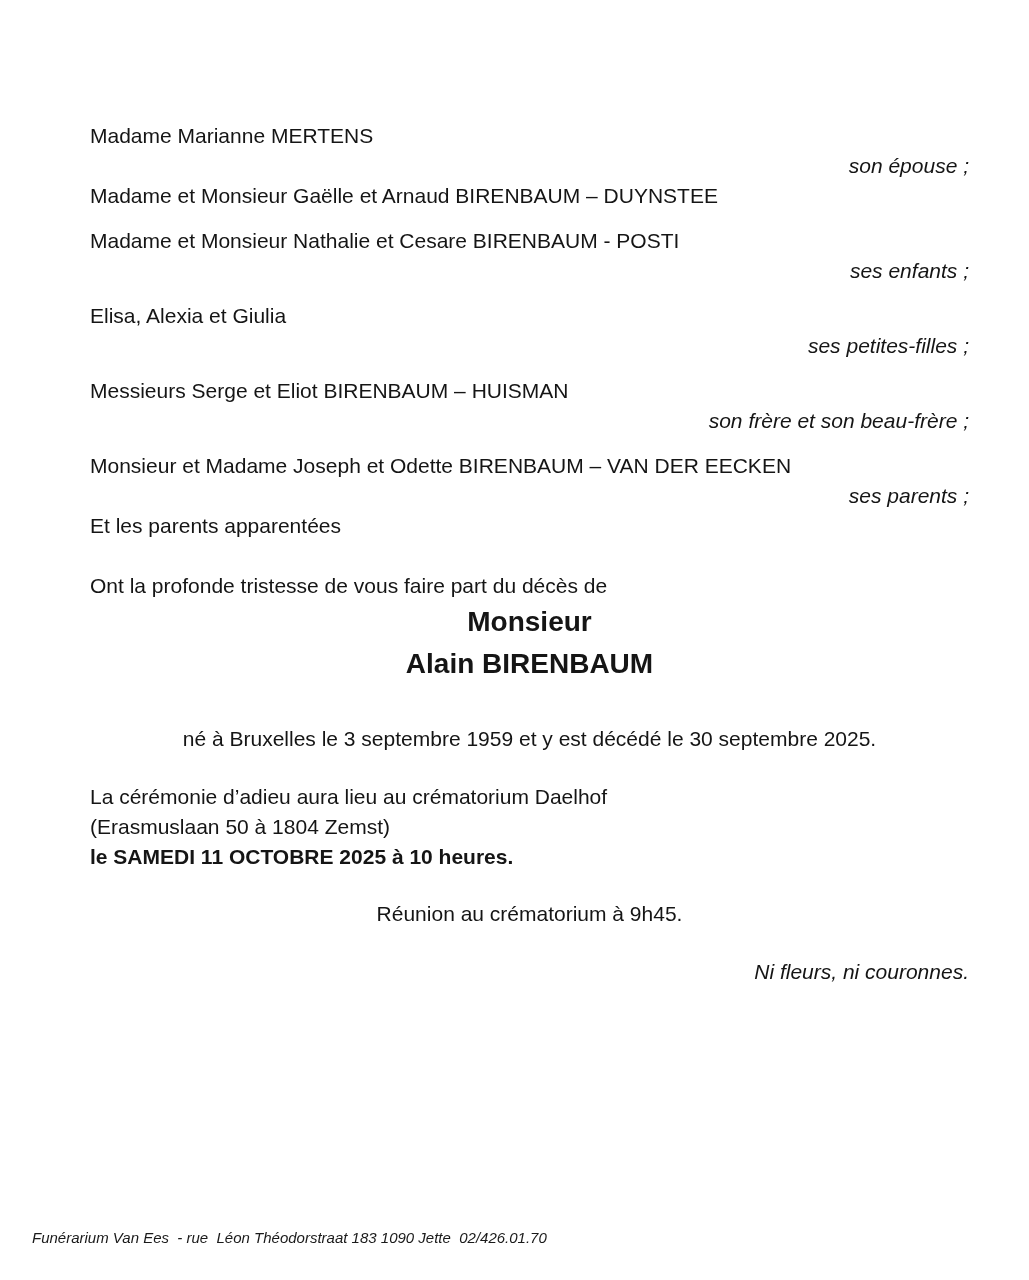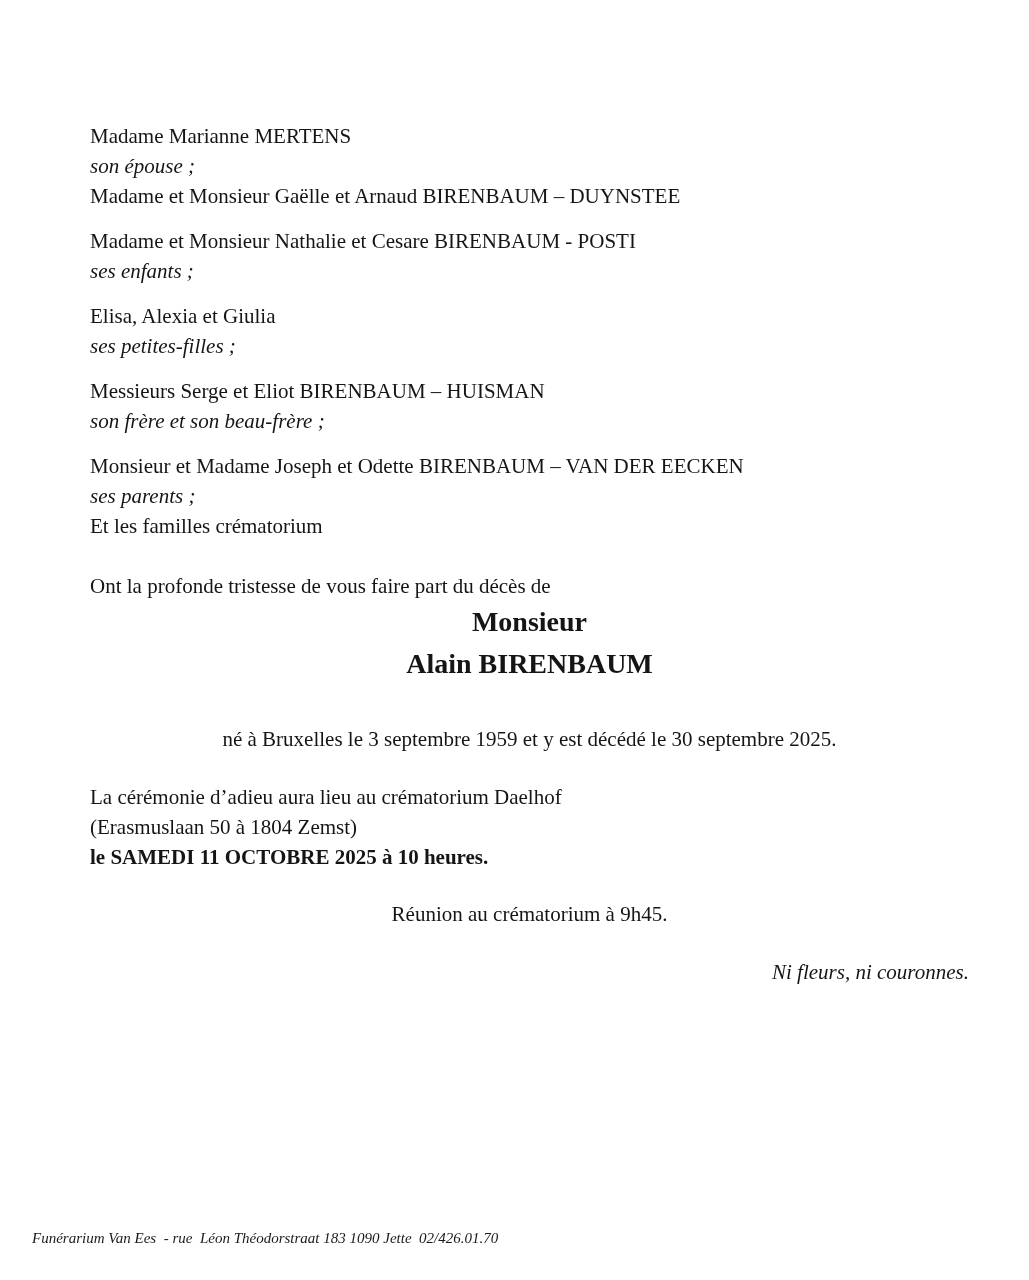--- a/index.html
+++ b/index.html
@@ -5,36 +5,36 @@
   html, body {
     margin: 0;
     padding: 0;
     background: #ffffff;
   }
   .page {
     position: relative;
     width: 1029px;
     height: 1280px;
     background: #ffffff;
-    font-family: Liberation Serif, serif;
+    font-family: Liberation Sans, sans-serif;
     color: #151515;
     overflow: hidden;
   }
   .content {
     padding: 121px 60px 0 90px;
   }
   .content p {
     margin: 0;
     font-size: 21px;
     line-height: 30px;
     white-space: pre-wrap;
   }
   p.relation {
     font-style: italic;
-    text-align: left;
+    text-align: right;
   }
   .gap-top {
     margin-top: 15px !important;
   }
   p.families-line {
     margin-top: 0;
   }
   p.intro-line {
     margin-top: 30px !important;
   }
@@ -93,21 +93,21 @@
 
     <p class="name gap-top">Elisa, Alexia et Giulia</p>
     <p class="relation">ses petites-filles ;</p>
 
     <p class="name gap-top">Messieurs Serge et Eliot BIRENBAUM – HUISMAN</p>
     <p class="relation">son frère et son beau-frère ;</p>
 
     <p class="name gap-top">Monsieur et Madame Joseph et Odette BIRENBAUM – VAN DER EECKEN</p>
     <p class="relation">ses parents ;</p>
 
-    <p class="families-line">Et les familles crématorium</p>
+    <p class="families-line">Et les parents apparentées</p>
 
     <p class="intro-line">Ont la profonde tristesse de vous faire part du décès de</p>
 
     <div class="deceased-block">
       <p>Monsieur</p>
       <p>Alain BIRENBAUM</p>
     </div>
 
     <p class="life-dates">né à Bruxelles le 3 septembre 1959 et y est décédé le 30 septembre 2025.</p>
 

